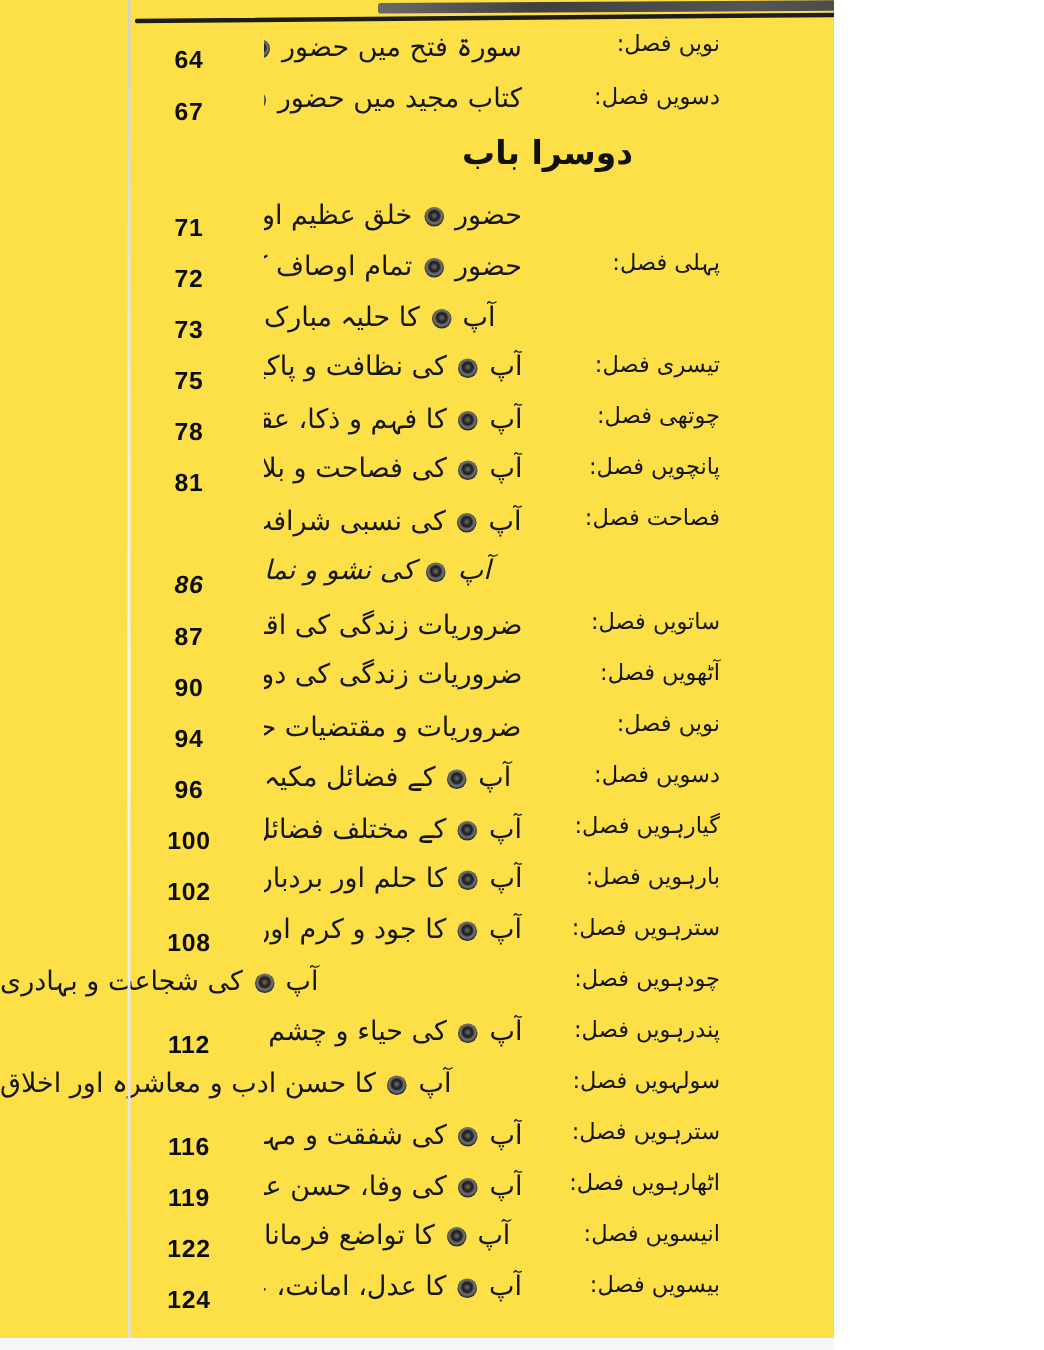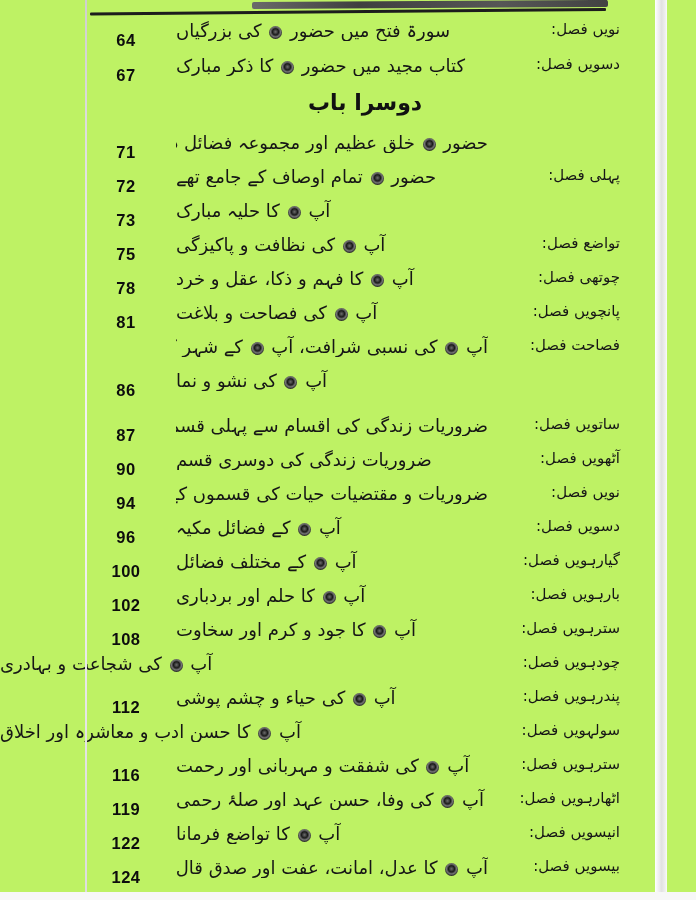--- a/index.html
+++ b/index.html
@@ -1,18 +1,18 @@
 <!DOCTYPE html>
 <html lang="ur"><head>
 <meta charset="utf-8">
 <style>
   html, body { margin:0; padding:0; background:#ffffff; }
   .page {
-    position:relative; width:696px; height:900px; overflow:hidden;
-    background:#bef264; color:#161616;
+    position:relative; width:556px; height:900px; overflow:hidden;
+    background:#fde047; color:#161616;
     font-family:"DejaVu Sans", sans-serif;
   }
   
   .top-scan-bar {
     position:absolute; left:252px; top:1px; width:356px; height:7px;
     background:linear-gradient(to right,#6a6a6a,#3f3f3f 30%,#565656 70%,#424242);
     transform:rotate(-0.35deg); border-radius:2px;
   }
   .top-rule {
     position:absolute; left:90px; top:8px; width:516px; height:2.6px;
@@ -29,21 +29,21 @@
     background:linear-gradient(to right,#ffffff,#e2e2e2 55%,#efefef 85%,#fbfbfb);
   }
   .bottom-strip {
     position:absolute; left:0; top:892px; width:696px; height:8px;
     background:#f7f7f7;
   }
   
   .section-top { padding-top:18px; }
   .toc-row { display:flex; align-items:flex-start; height:34px; box-sizing:border-box; }
   .section-top .toc-row { height:35px; }
-  .gap-after { margin-bottom:11px; }
+  .gap-after { margin-bottom:1px;font-style:italic; }
   .col-page {
     width:100px; padding-left:76px; padding-top:13px; text-align:center;
     font-family:"Liberation Sans","DejaVu Sans",sans-serif;
     font-weight:bold; font-size:16.5px; letter-spacing:0.5px; color:#0d0d0d;
     flex:0 0 auto;
   }
   .col-title {
     flex:1 1 auto; text-align:left; font-size:18px; padding-top:2px;
     white-space:nowrap; overflow:hidden;
   }
@@ -102,21 +102,21 @@
   </div>
 
   <div class="toc-row">
     <div class="col-page">73</div>
     <div class="col-title" dir="rtl">آپ <span class="medallion"></span> کا حلیہ مبارک</div>
   </div>
 
   <div class="toc-row">
     <div class="col-page">75</div>
     <div class="col-title" dir="rtl">آپ <span class="medallion"></span> کی نظافت و پاکیزگی</div>
-    <div class="col-label" dir="rtl">تواضع فصل:</div>
+    <div class="col-label" dir="rtl">تیسری فصل:</div>
   </div>
 
   <div class="toc-row">
     <div class="col-page">78</div>
     <div class="col-title" dir="rtl">آپ <span class="medallion"></span> کا فہم و ذکا، عقل و خرد</div>
     <div class="col-label" dir="rtl">چوتھی فصل:</div>
   </div>
 
   <div class="toc-row">
     <div class="col-page">81</div>

